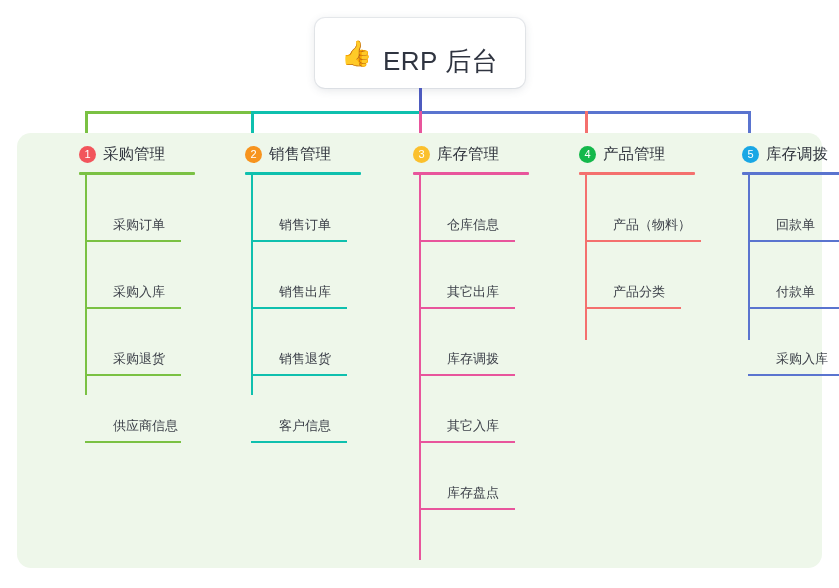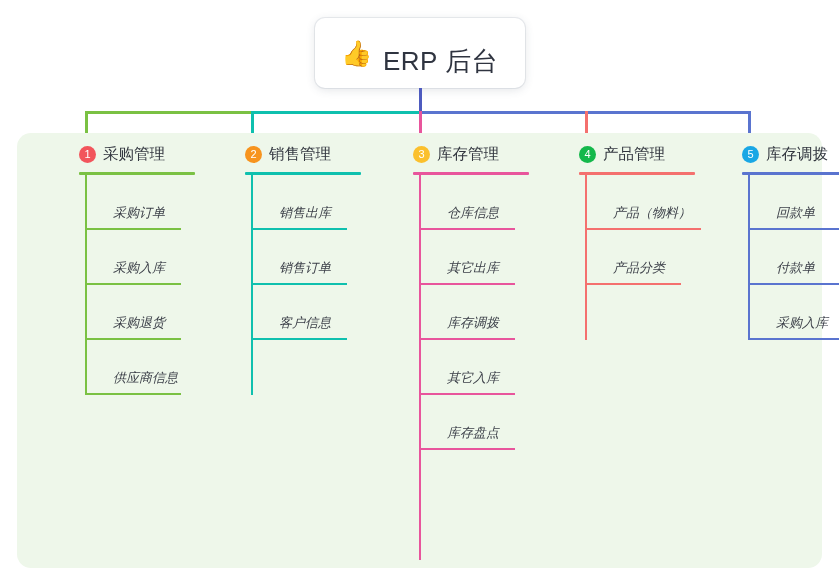--- a/index.html
+++ b/index.html
@@ -69,23 +69,22 @@
     border-radius:1px;
   }
   .stem{
     position:absolute;
     left:22px;top:42px;
     width:2px;
   }
   .items{position:absolute;left:22px;top:42px;width:140px;}
   .item{
     position:relative;
-    height:55px;
+    height:67px;
     box-sizing:border-box;
-    font-style:italic;
   }
   .item-label{
     position:absolute;
     left:28px;bottom:8px;
     font-size:13px;
     color:#3b3f48;
     white-space:nowrap;
   }
   .item-rule{
     position:absolute;
@@ -146,25 +145,29 @@
         </div>
         <div class="col" style="left: 212px;">
           <div class="col-head">
             <span class="badge" style="background: rgb(247, 148, 30);">2</span>
             <span class="head-label">销售管理</span>
           </div>
           <div class="head-rule" style="background: rgb(15, 192, 174);"></div>
           <div class="stem" style="background: rgb(15, 192, 174); height: 220px;"></div>
           <div class="items">
             <div class="item">
+              <span class="item-label">销售订单</span>
+              <div class="item-rule" style="background: rgb(15, 192, 174);"></div>
+            </div>
+            <div class="item">
               <span class="item-label">销售出库</span>
               <div class="item-rule" style="background: rgb(15, 192, 174);"></div>
             </div>
             <div class="item">
-              <span class="item-label">销售订单</span>
+              <span class="item-label">销售退货</span>
               <div class="item-rule" style="background: rgb(15, 192, 174);"></div>
             </div>
             <div class="item">
               <span class="item-label">客户信息</span>
               <div class="item-rule" style="background: rgb(15, 192, 174);"></div>
             </div>
           </div>
         </div>
         <div class="col" style="left: 380px;">
           <div class="col-head">

